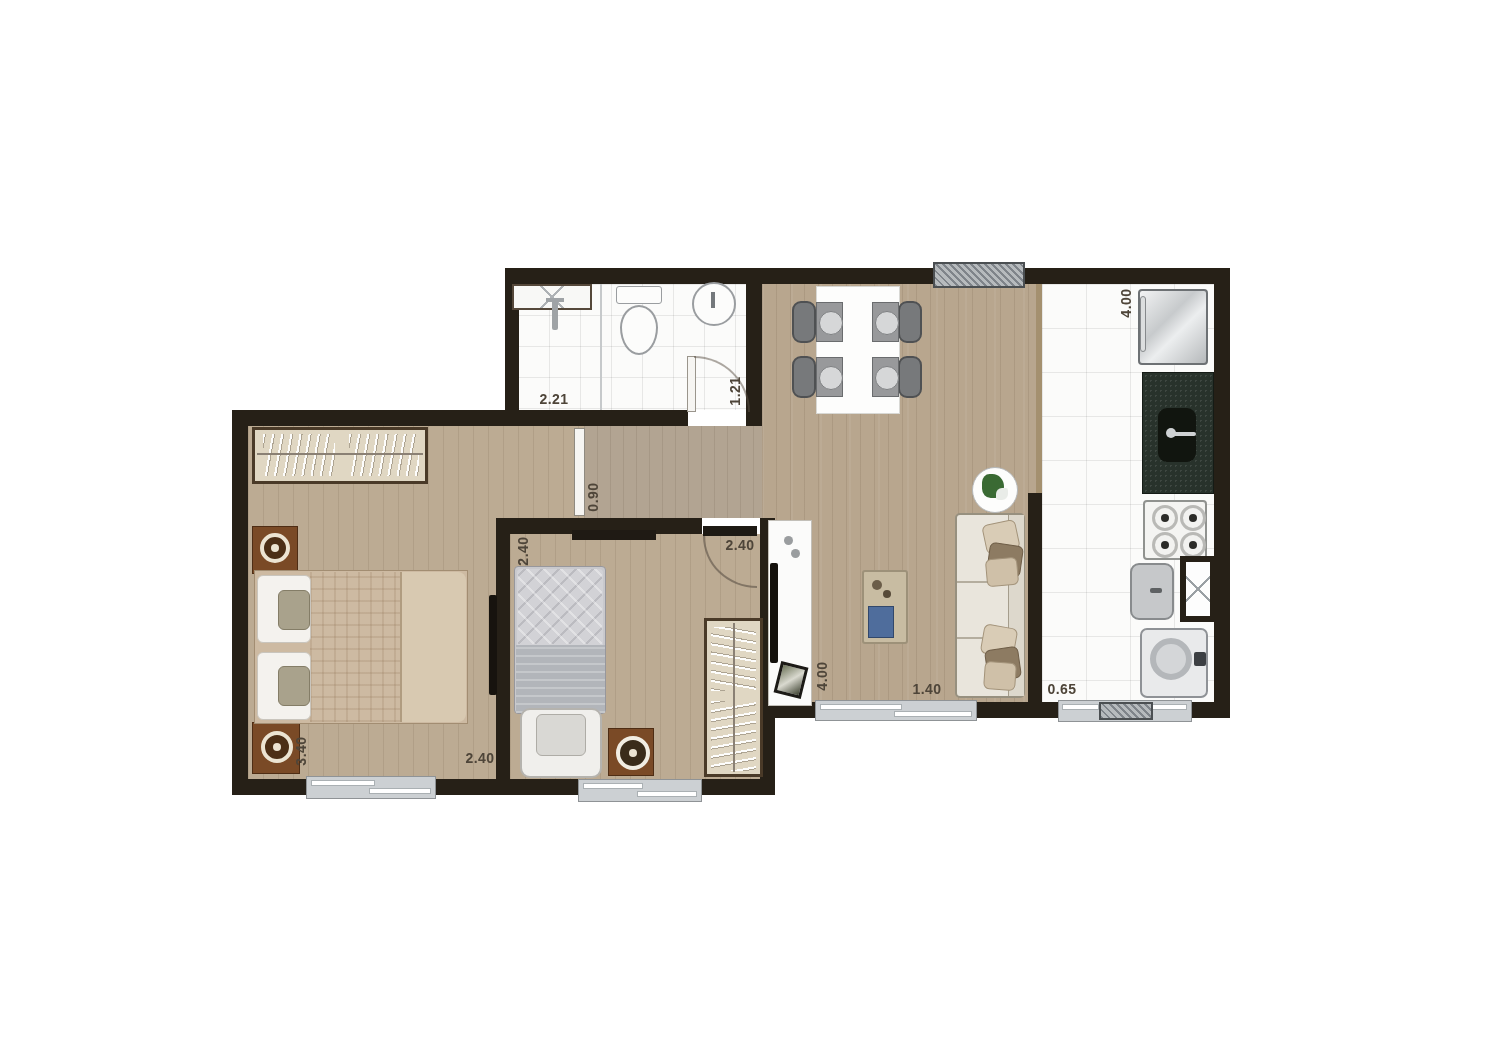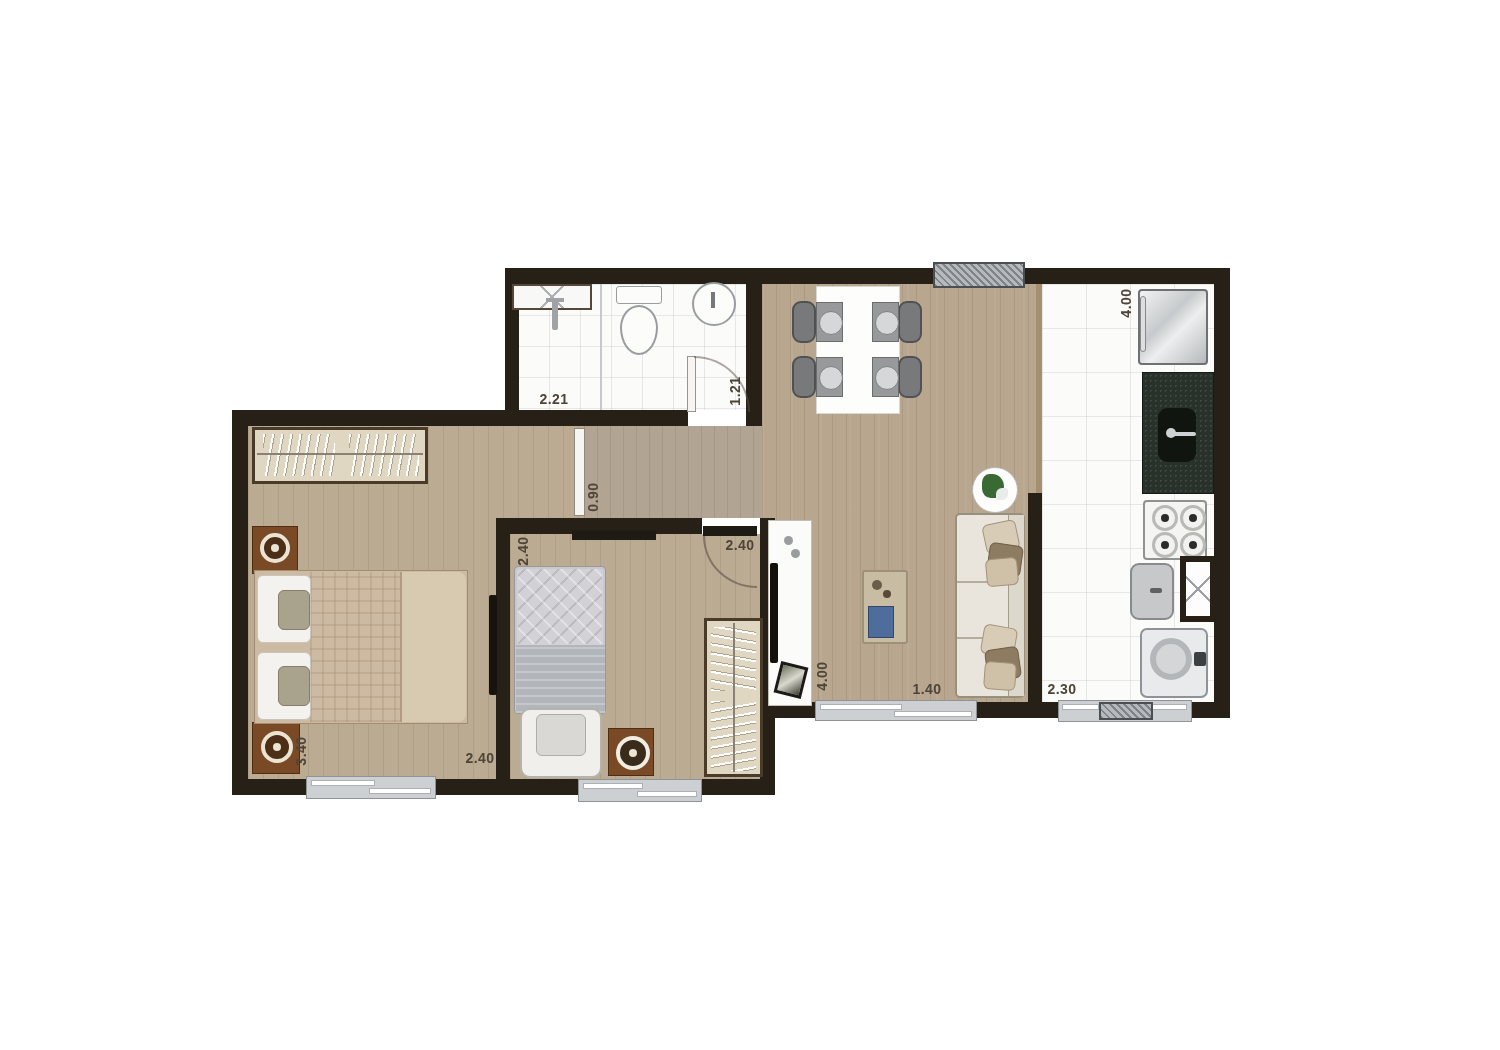--- a/index.html
+++ b/index.html
@@ -205,15 +205,15 @@
   <div class="dim" style="left:534px;top:399px;padding-left:40px;">2.21</div>
   <div class="dim v" style="left:735px;top:391px;">1.21</div>
   <div class="dim v" style="left:1126px;top:303px;">4.00</div>
   <div class="dim v" style="left:593px;top:497px;">0.90</div>
   <div class="dim v" style="left:523px;top:551px;">2.40</div>
   <div class="dim" style="left:740px;top:545px;">2.40</div>
   <div class="dim v" style="left:301px;top:751px;">3.40</div>
   <div class="dim" style="left:480px;top:758px;">2.40</div>
   <div class="dim v" style="left:822px;top:676px;">4.00</div>
   <div class="dim" style="left:927px;top:689px;">1.40</div>
-  <div class="dim" style="left:1062px;top:689px;">2.30</div>
+  <div class="dim" style="left:1062px;top:689px;">0.65</div>
 
 </div>
 
 </body></html>

